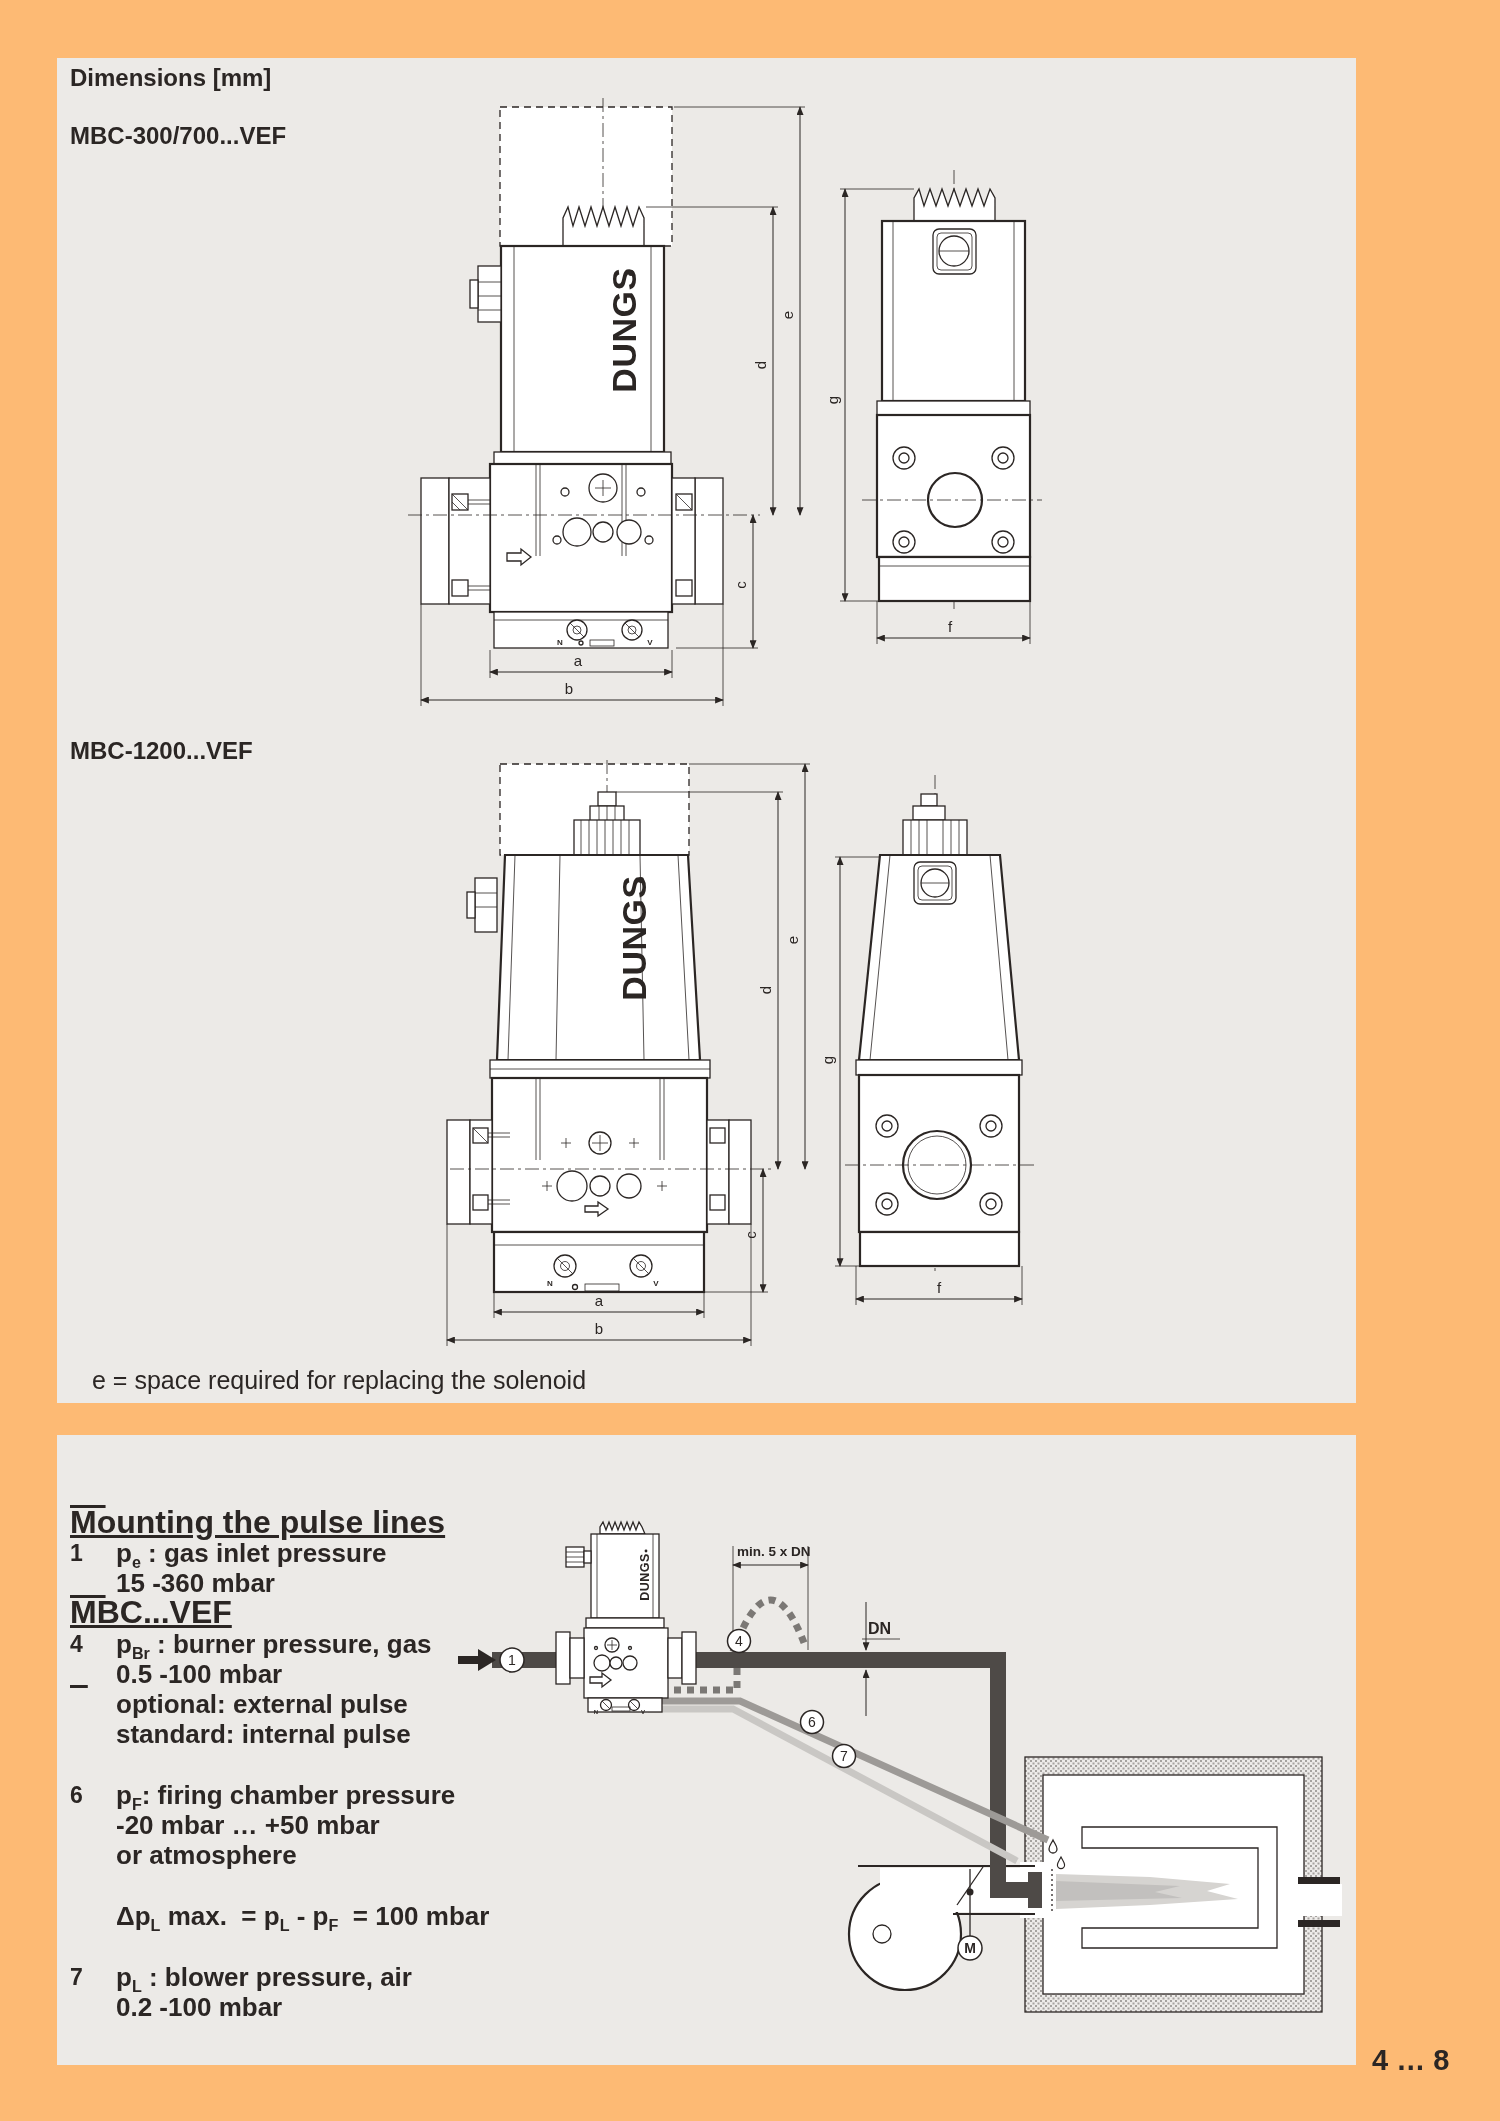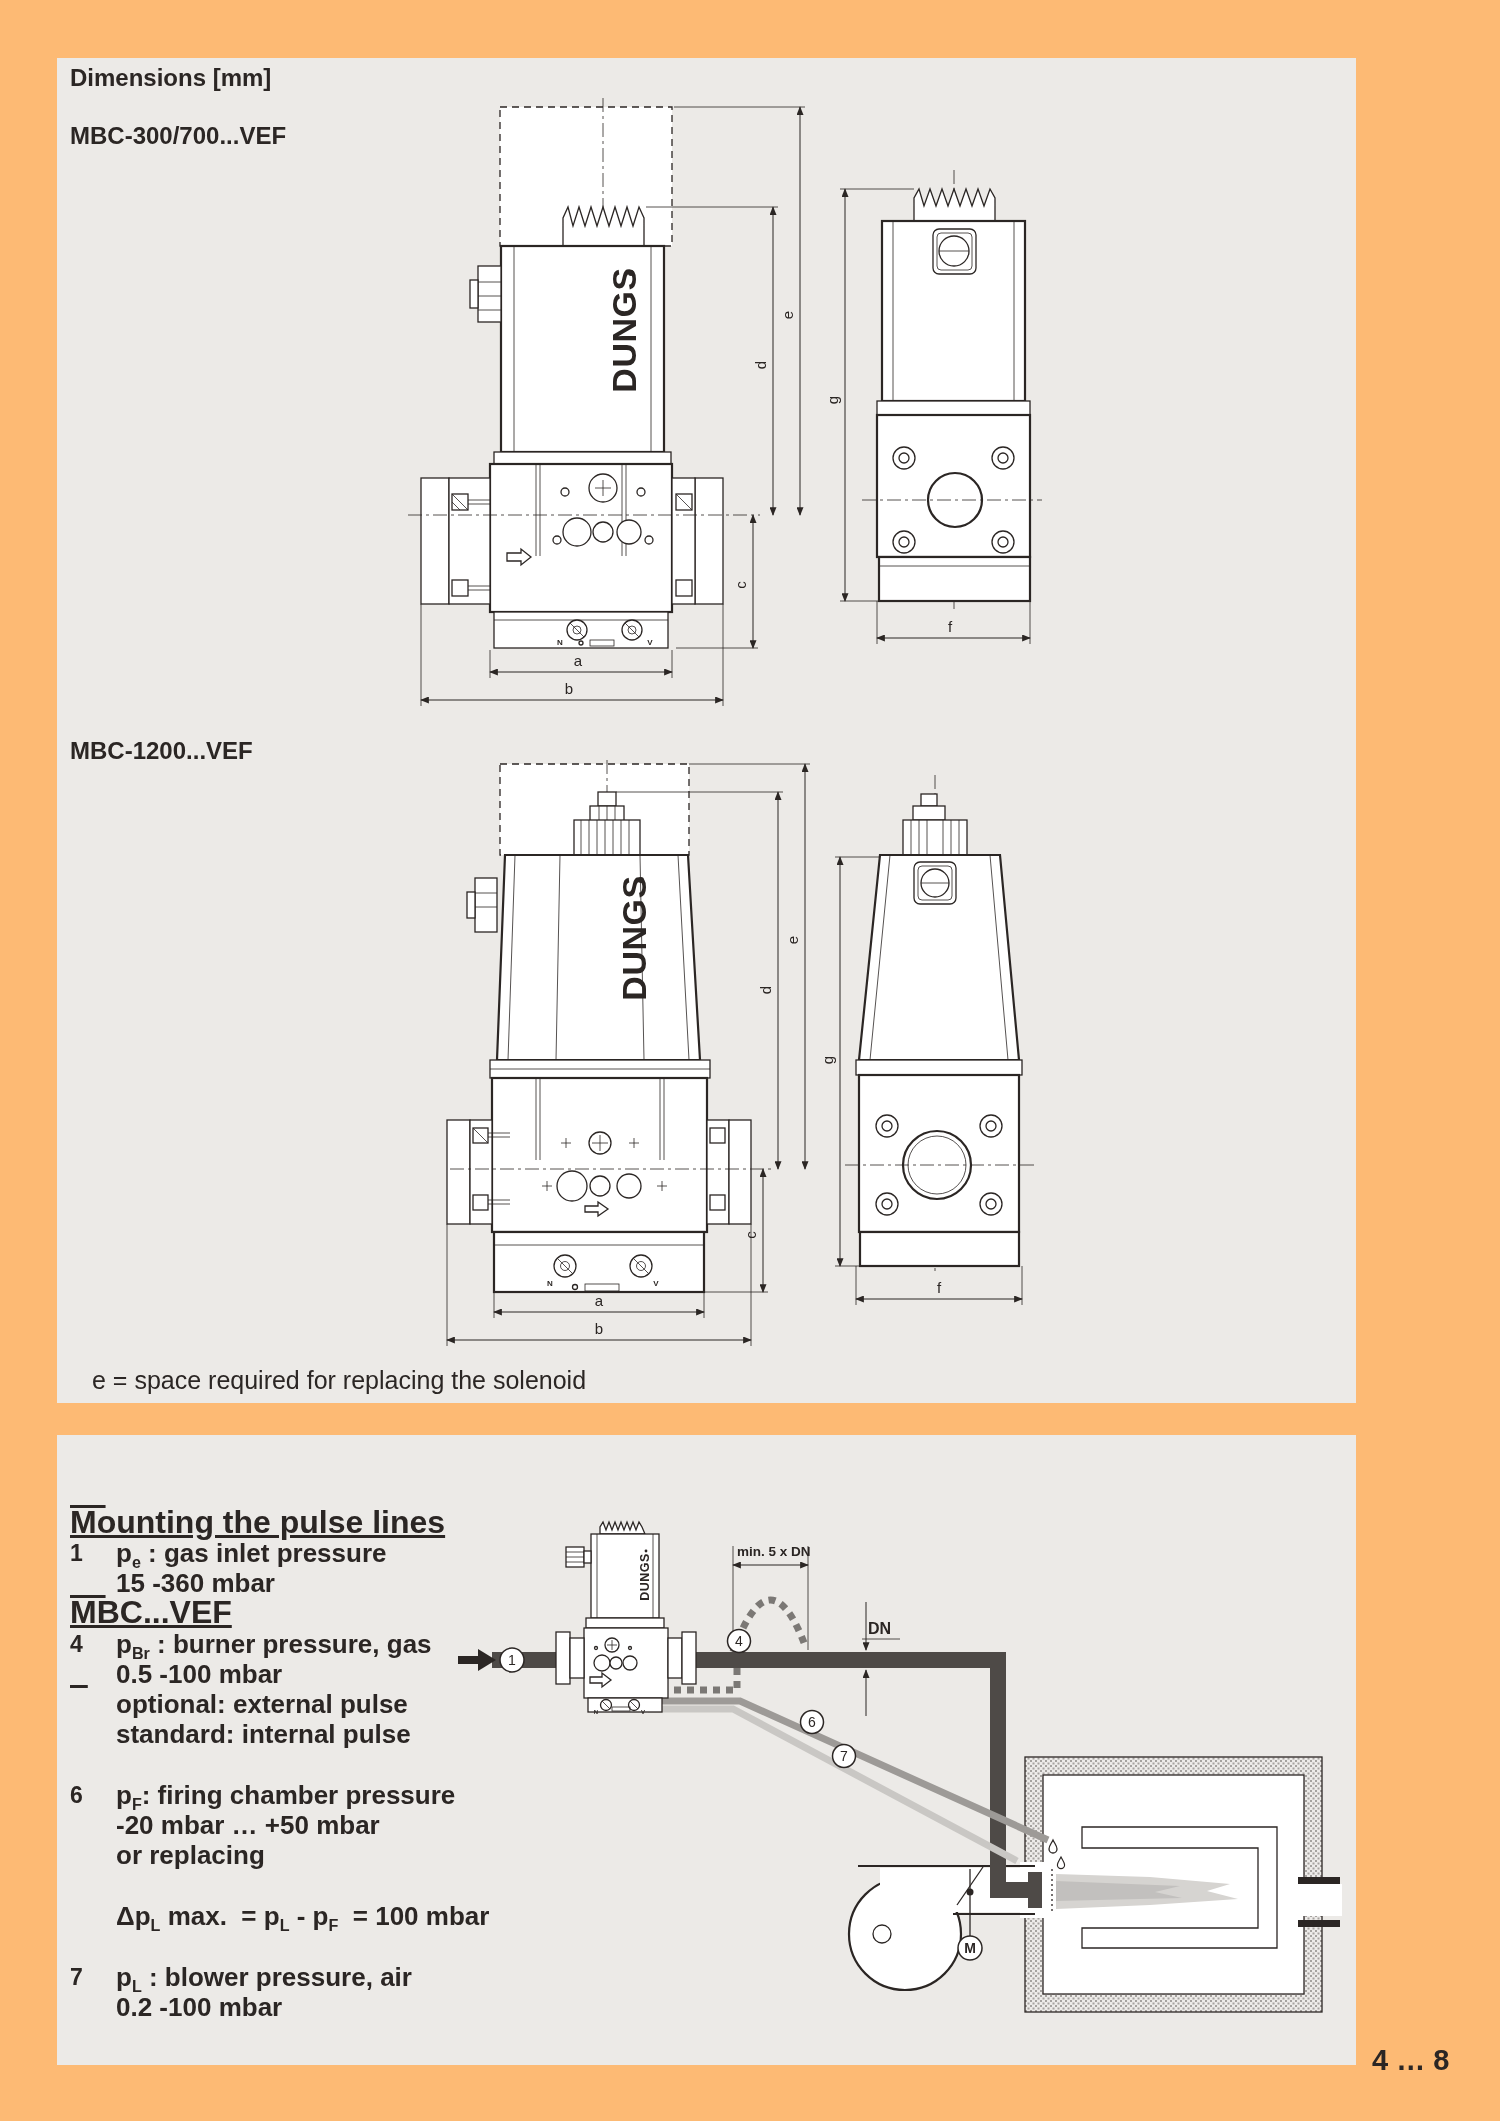--- a/index.html
+++ b/index.html
@@ -361,21 +361,21 @@
           <div class="iline">optional: external pulse</div>
           <div class="iline">standard: internal pulse</div>
         </div>
       </div>
 
       <div class="pitem">
         <div class="pnum">6</div>
         <div class="plines">
           <div class="iline">p<sub>F</sub>: firing chamber pressure</div>
           <div class="iline">-20 mbar … +50 mbar</div>
-          <div class="iline">or replacing</div>
+          <div class="iline">or atmosphere</div>
         </div>
       </div>
 
       <div class="pitem">
         <div class="pnum"></div>
         <div class="plines">
           <div class="iline">Δp<sub>L</sub> max.  = p<sub>L</sub> - p<sub>F</sub>  = 100 mbar</div>
         </div>
       </div>
 

